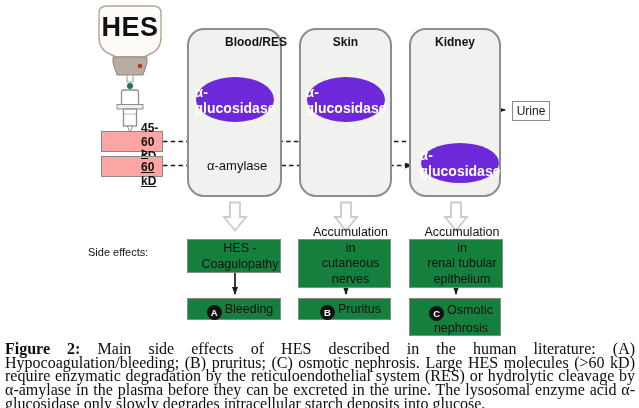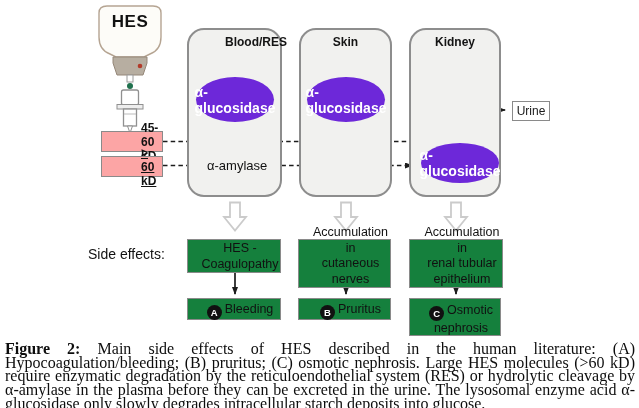--- a/index.html
+++ b/index.html
@@ -1,41 +1,41 @@
 <!DOCTYPE html>
 <html><head>
 <meta charset="utf-8">
 <style>
   html,body{margin:0;padding:0;background:#fff;}
   .stage{position:relative;width:639px;height:408px;background:#ffffff;overflow:hidden;
          font-family:"Liberation Sans", sans-serif;color:#1a1a1a;}
   .stage svg{position:absolute;left:0;top:0;}
   .abs{position:absolute;}
-  .hes-label{left:98px;top:12px;width:64px;text-align:center;font-size:17px;font-weight:bold;
+  .hes-label{left:98px;top:12px;width:64px;text-align:center;font-size:27px;font-weight:bold;
              letter-spacing:.5px;color:#111;}
   .panel{position:absolute;top:28px;height:169px;background:#f1f1ef;border:2.5px solid #8d8d8d;
          border-radius:17px;box-sizing:border-box;}
   .panel1{left:187px;width:95px;padding-left:36px;}
   .panel2{left:299px;width:93px;}
   .panel3{left:409px;width:92px;}
   .panel-title{display:block;text-align:center;margin-top:5px;font-size:12px;font-weight:bold;color:#141414;}
   .enzyme{position:absolute;background:#6d28d9;border-radius:50%;display:flex;align-items:center;
           justify-content:center;color:#fff;font-weight:bold;font-size:14px;}
   .ell1{left:196px;top:77px;width:78px;height:45px;}
   .ell2{left:307px;top:77px;width:78px;height:45px;}
   .ell3{left:421px;top:143px;width:78px;height:40px;}
   .mol-box{position:absolute;left:101px;width:62px;height:21px;background:#fca5a5;border:1.4px solid #8a8a8a;
            box-sizing:border-box;display:flex;align-items:center;justify-content:center;
            font-size:12px;font-weight:600;color:#111;padding-left:39px;}
   .mol1{top:131px;}
   .mol2{top:156px;text-decoration:underline;}
   .amylase{left:207px;top:158px;font-size:13px;color:#111;}
   .urine-box{left:512px;top:101px;width:38px;height:20px;background:#fff;border:1.4px solid #8a8a8a;
              box-sizing:border-box;display:flex;align-items:center;justify-content:center;font-size:12px;}
-  .side-label{left:88px;top:246px;font-size:14px;color:#111;}
+  .side-label{left:88px;top:246px;font-size:11px;color:#111;}
   .mech-box,.out-box{position:absolute;background:#15803d;border:1.4px solid #8a8a8a;box-sizing:border-box;
            display:flex;align-items:flex-end;justify-content:center;text-align:center;
            font-size:12.5px;color:#111;padding-left:12px;}
   .mech-box span{white-space:pre-line;line-height:15.5px;}
   .mech1{left:187px;top:239px;width:94px;height:34px;}
   .mech2{left:298px;top:239px;width:93px;height:49px;}
   .mech3{left:409px;top:239px;width:94px;height:49px;}
   .out1{left:187px;top:298px;width:94px;height:22px;}
   .out2{left:298px;top:298px;width:93px;height:22px;}
   .out3{left:409px;top:298px;width:92px;height:38px;}

